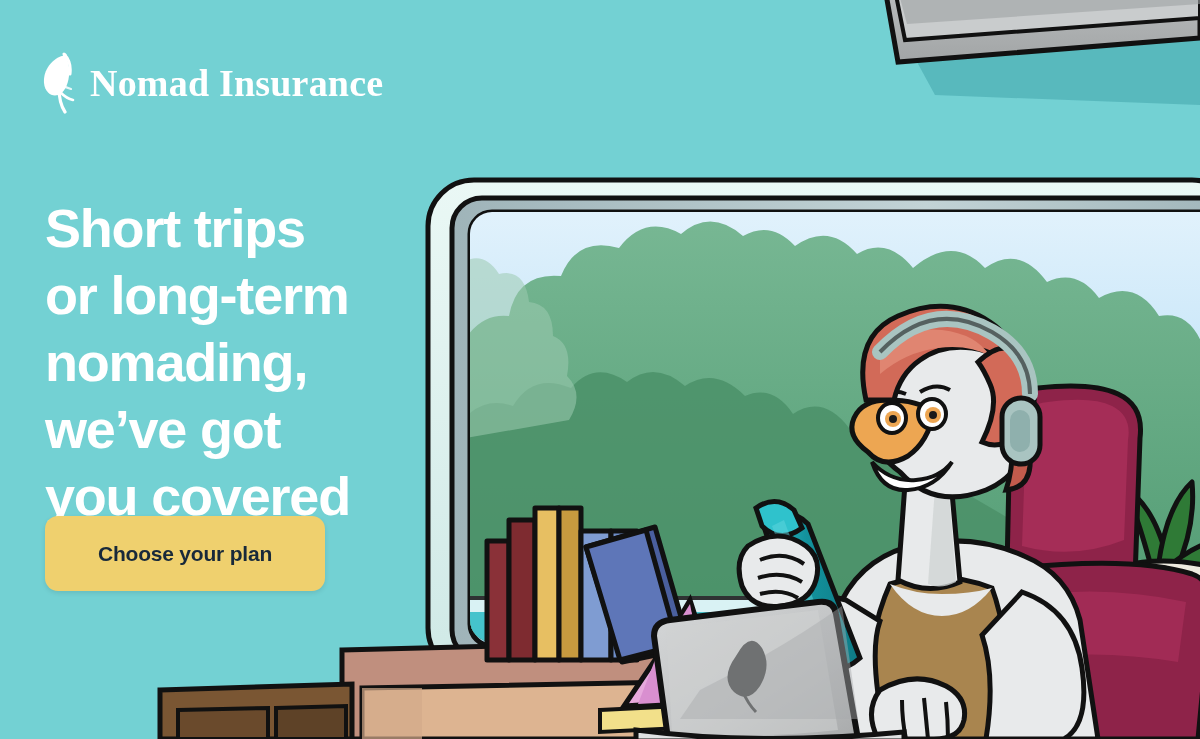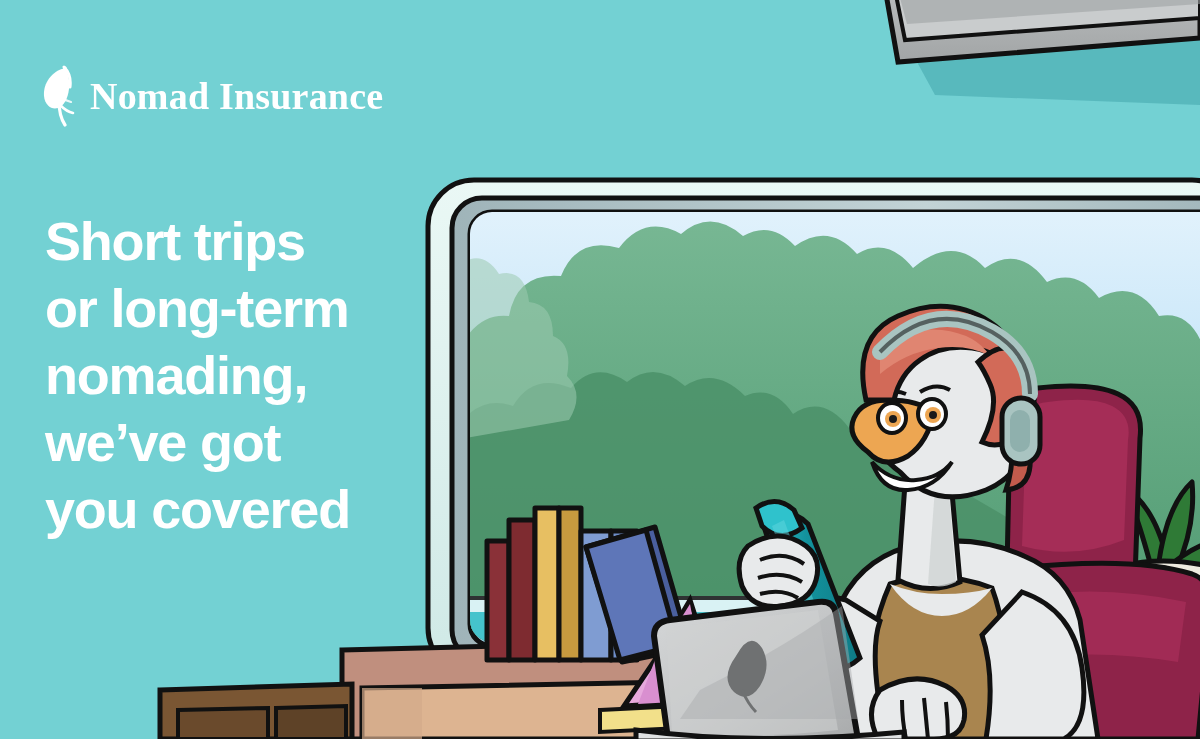--- a/index.html
+++ b/index.html
@@ -7,21 +7,21 @@
     width:1200px;height:739px;overflow:hidden;
     font-family:"Liberation Sans", sans-serif;
     background:#73d1d3;
   }
   .banner{position:relative;width:1200px;height:739px;overflow:hidden;background:#73d1d3;}
 
   
   .art{position:absolute;inset:0;width:1200px;height:739px;}
 
   
-  .content{position:absolute;left:0;top:17px;width:460px;height:534px;z-index:40;}
+  .content{position:absolute;left:0;top:4px;width:460px;height:534px;z-index:40;}
 
   .logo{position:absolute;left:40px;top:48px;display:flex;align-items:center;gap:10px;}
   .logo-mark{width:40px;height:62px;display:block;}
   .logo-text{
     font-family:"Liberation Serif", serif;
     font-size:38px;font-weight:700;color:#ffffff;letter-spacing:.2px;
     white-space:nowrap;line-height:1;
   }
 
   .headline{
@@ -262,15 +262,16 @@
       </svg>
       <span class="logo-text">Nomad Insurance</span>
     </div>
 
     <h1 class="headline">Short trips
 or long-term
 nomading,
 we’ve got
 you covered</h1>
 
+    <button class="cta">Choose your plan</button>
   </div>
 
 </div>
 
 </body></html>

